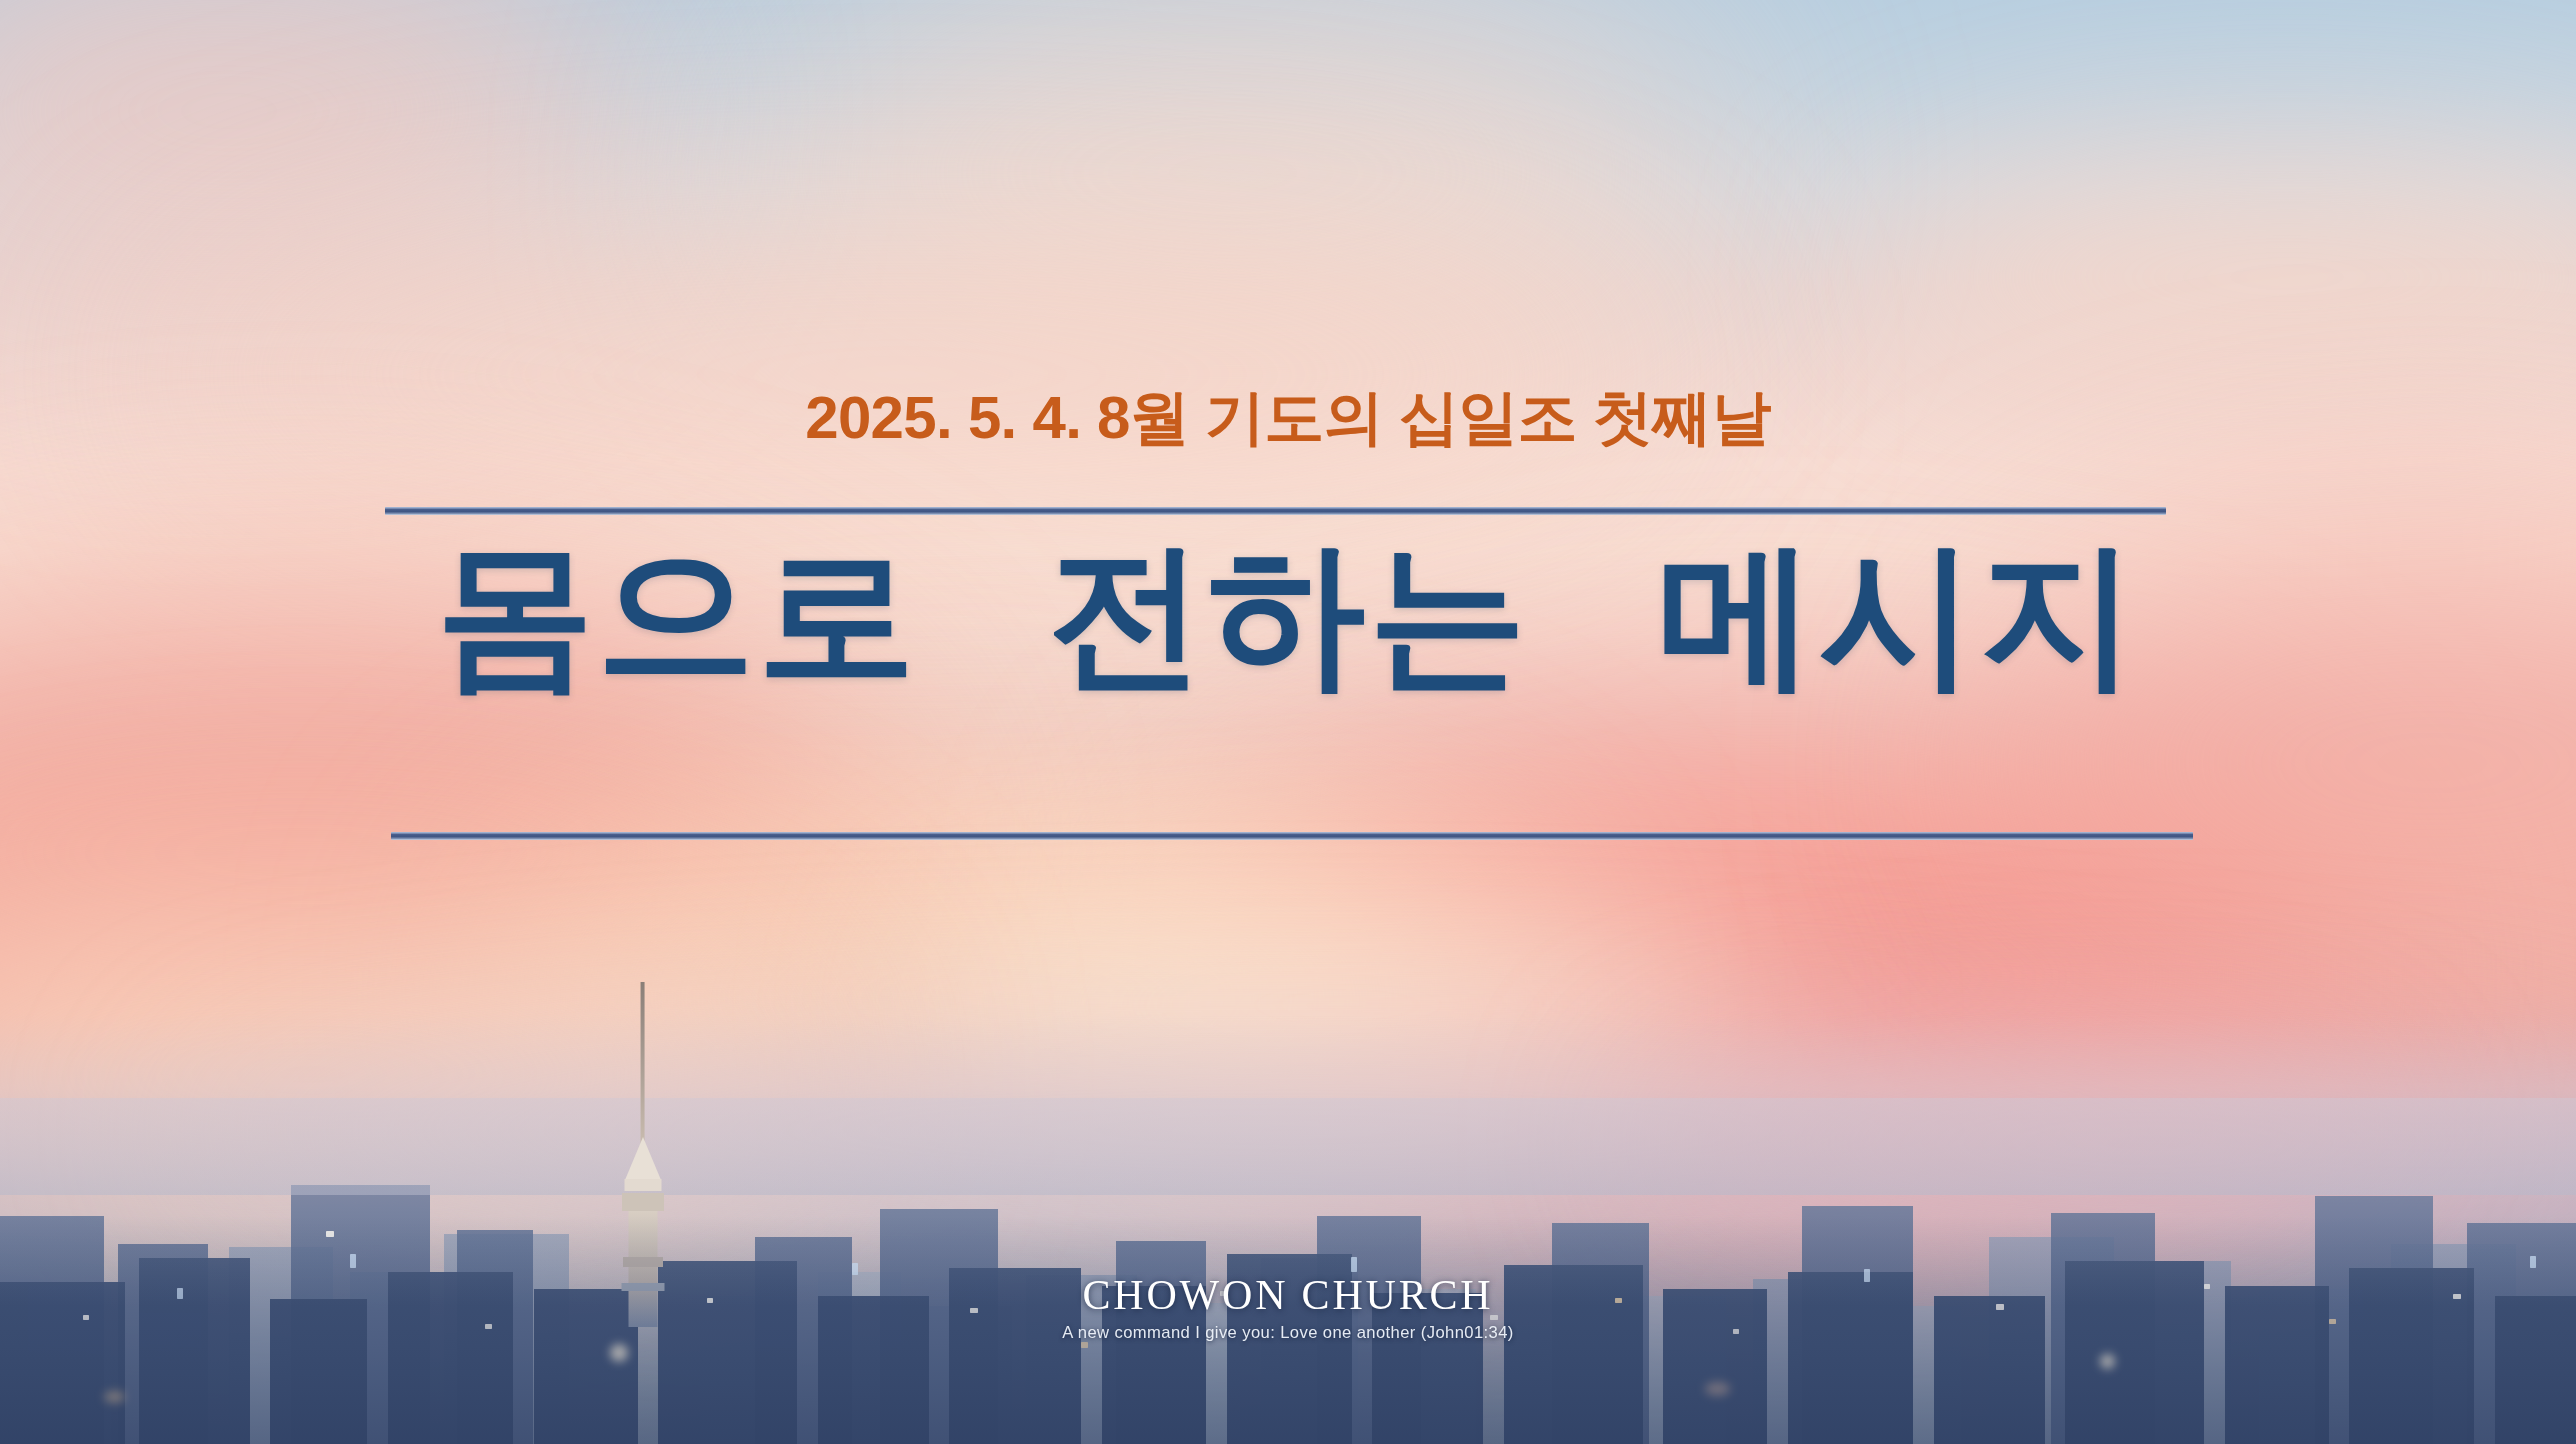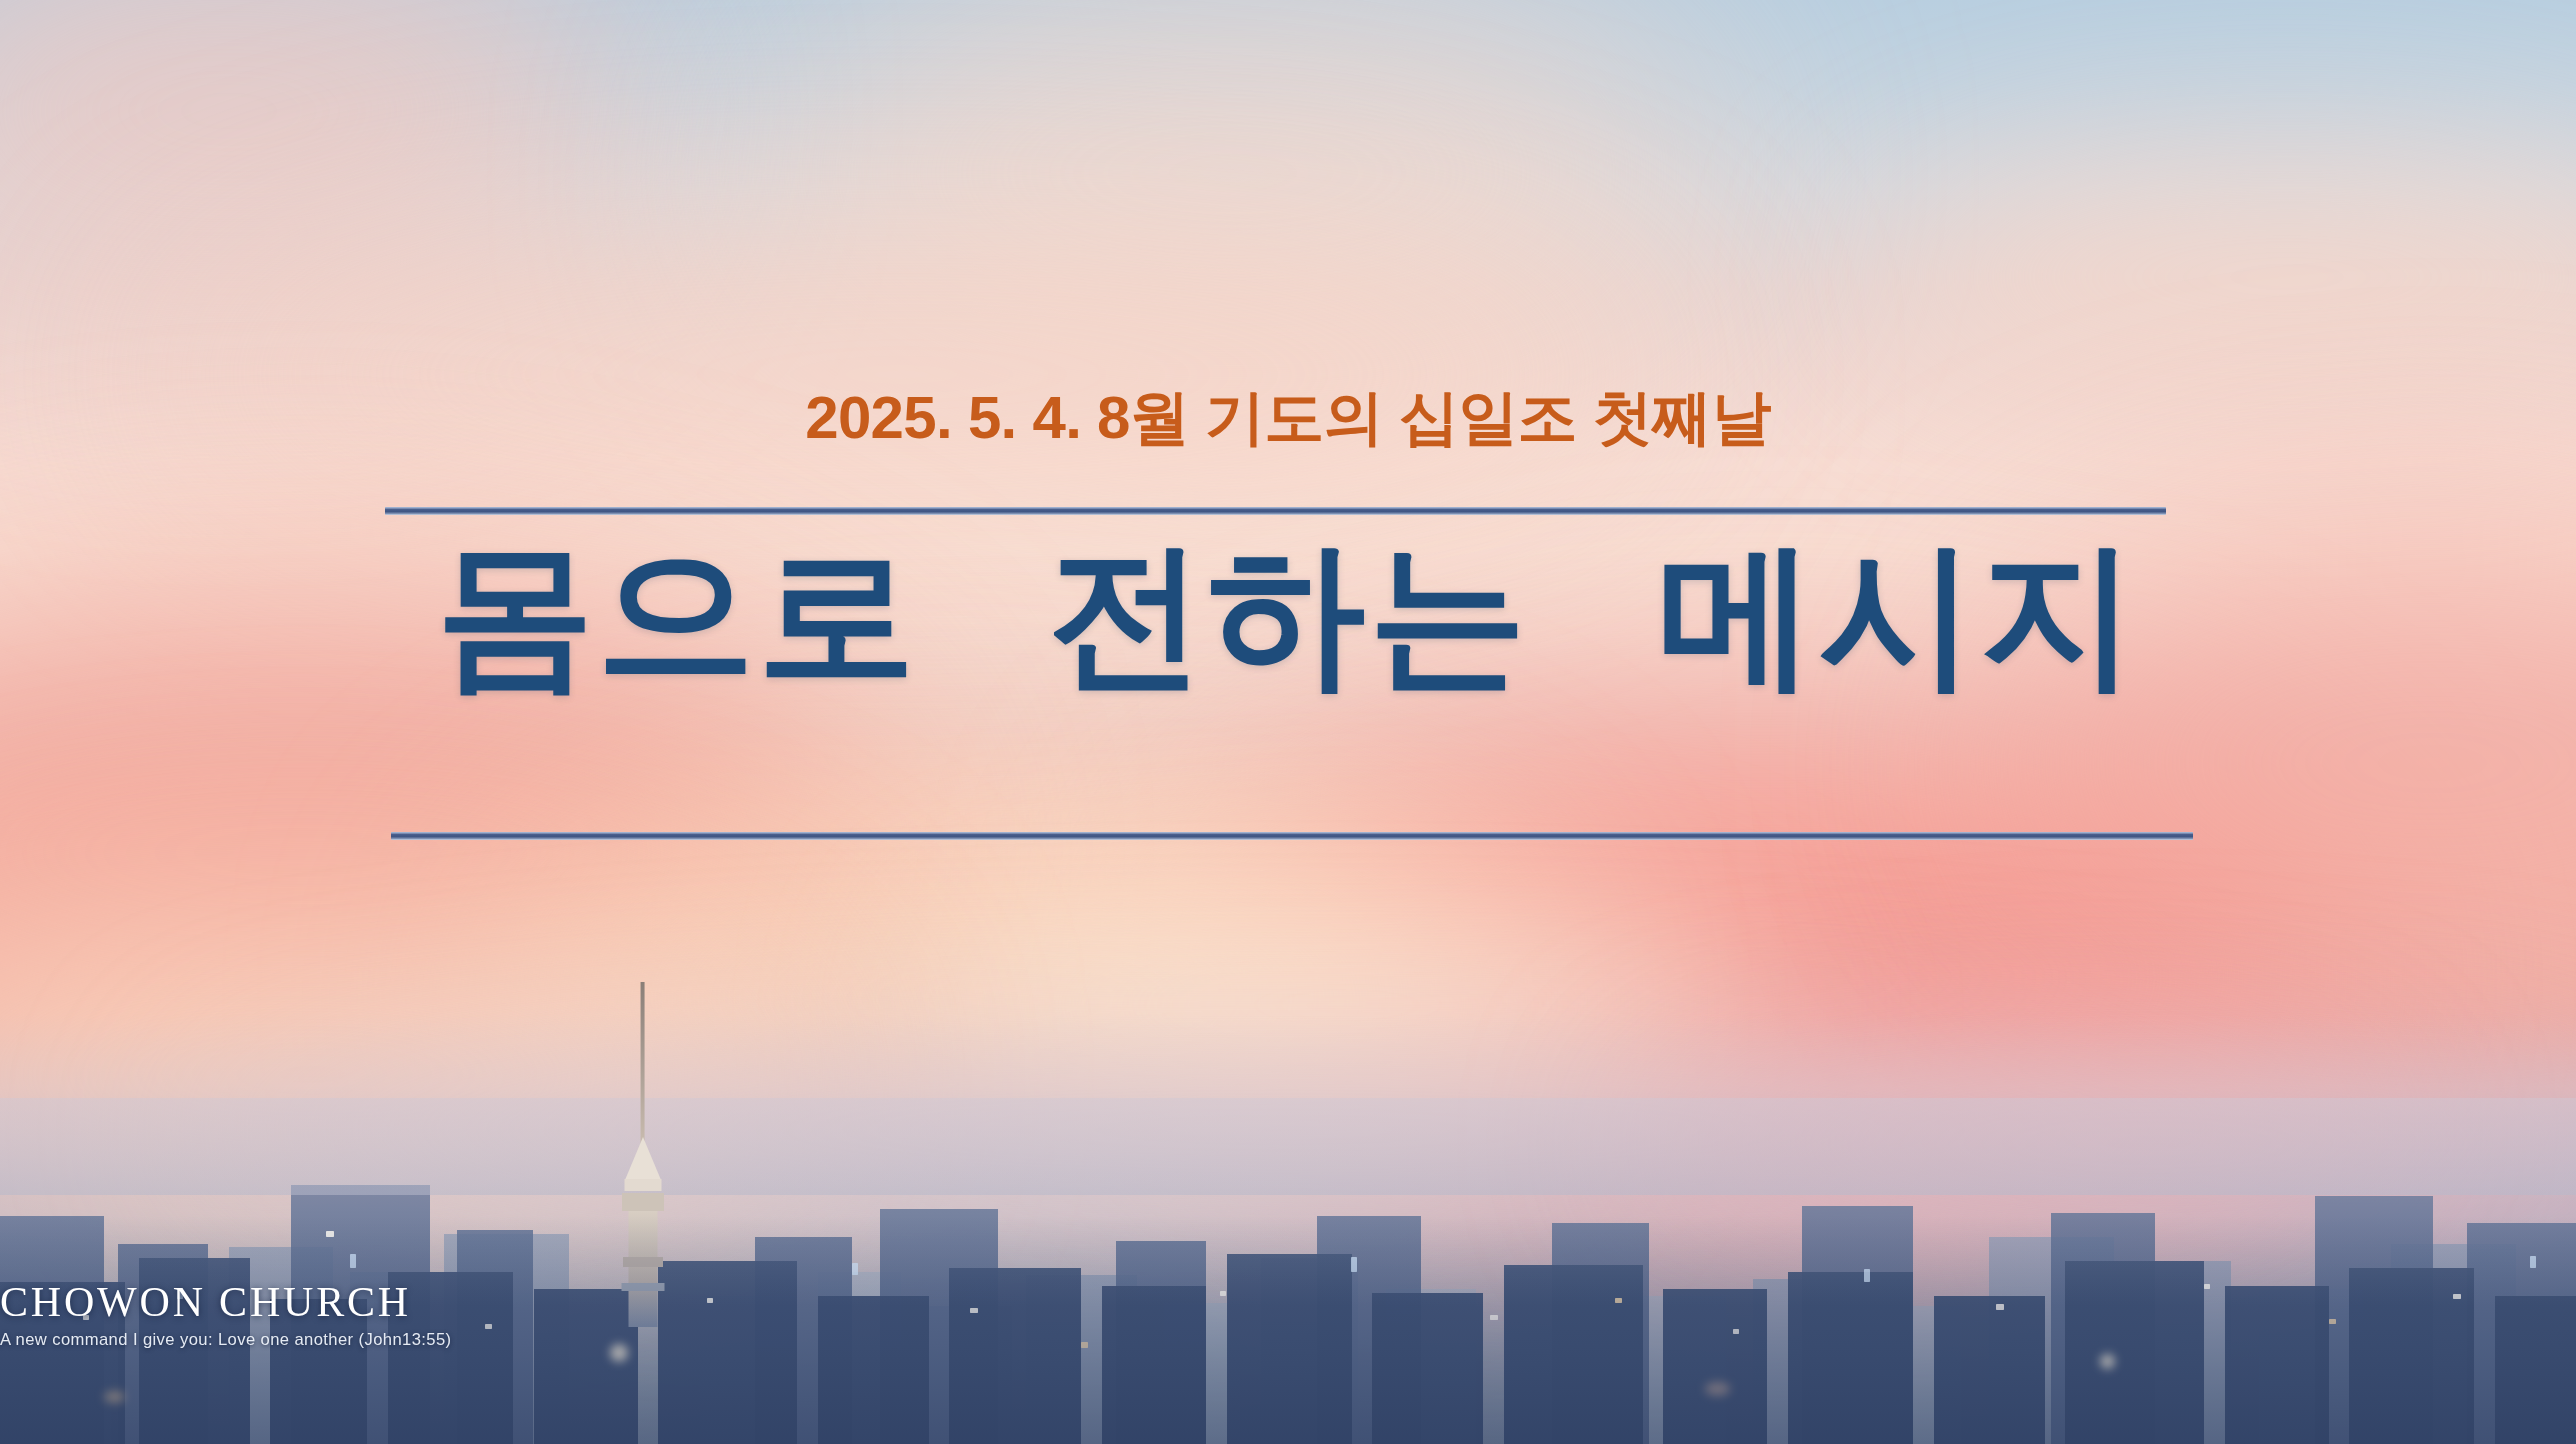--- a/index.html
+++ b/index.html
@@ -205,23 +205,22 @@
     line-height: 1.1;
     white-space: nowrap;
     text-shadow: 0 1.4px 4.9px rgba(40,60,90,0.16);
   }
 
   
   .logo-wrap {
     position: absolute;
     left: 0; right: 0;
     top: 1274px;
-    text-align: left;
+    text-align: center;
     z-index: 22;
-    margin-top: 7px;
   }
   .logo-name {
     font-family: "Liberation Serif", "DejaVu Serif", serif;
     color: #ffffff;
     font-size: 42px;
     letter-spacing: 2.8px;
     line-height: 1.0;
     text-shadow: 0 1.4px 6.2px rgba(20,32,60,0.75);
     white-space: nowrap;
   }
@@ -368,18 +367,18 @@
       <span>전하는</span>
       <span class="gap"></span>
       <span>메시지</span>
     </div>
 
 
     <div class="rule bottom"></div>
 
     <div class="logo-wrap">
       <div class="logo-name">CHOWON CHURCH</div>
-      <div class="logo-tagline">A new command I give you: Love one another (John13:55)</div>
+      <div class="logo-tagline">A new command I give you: Love one another (John01:34)</div>
     </div>
 
   </div>
 </div>
 
 
 </body></html>

